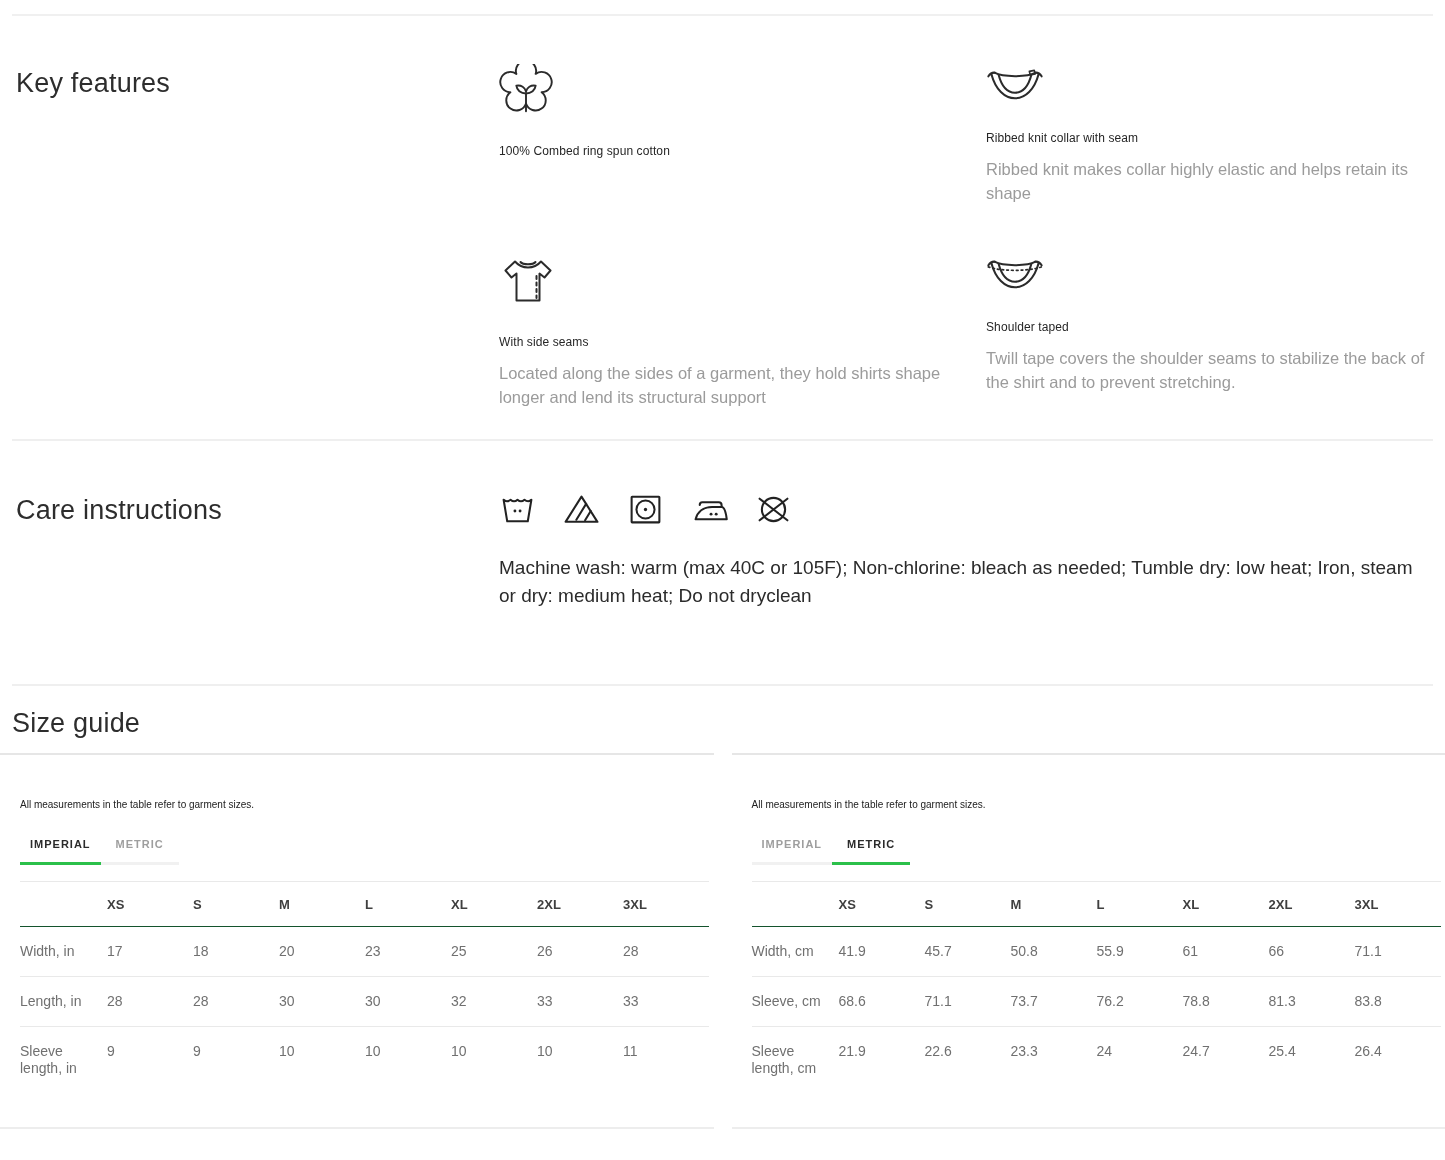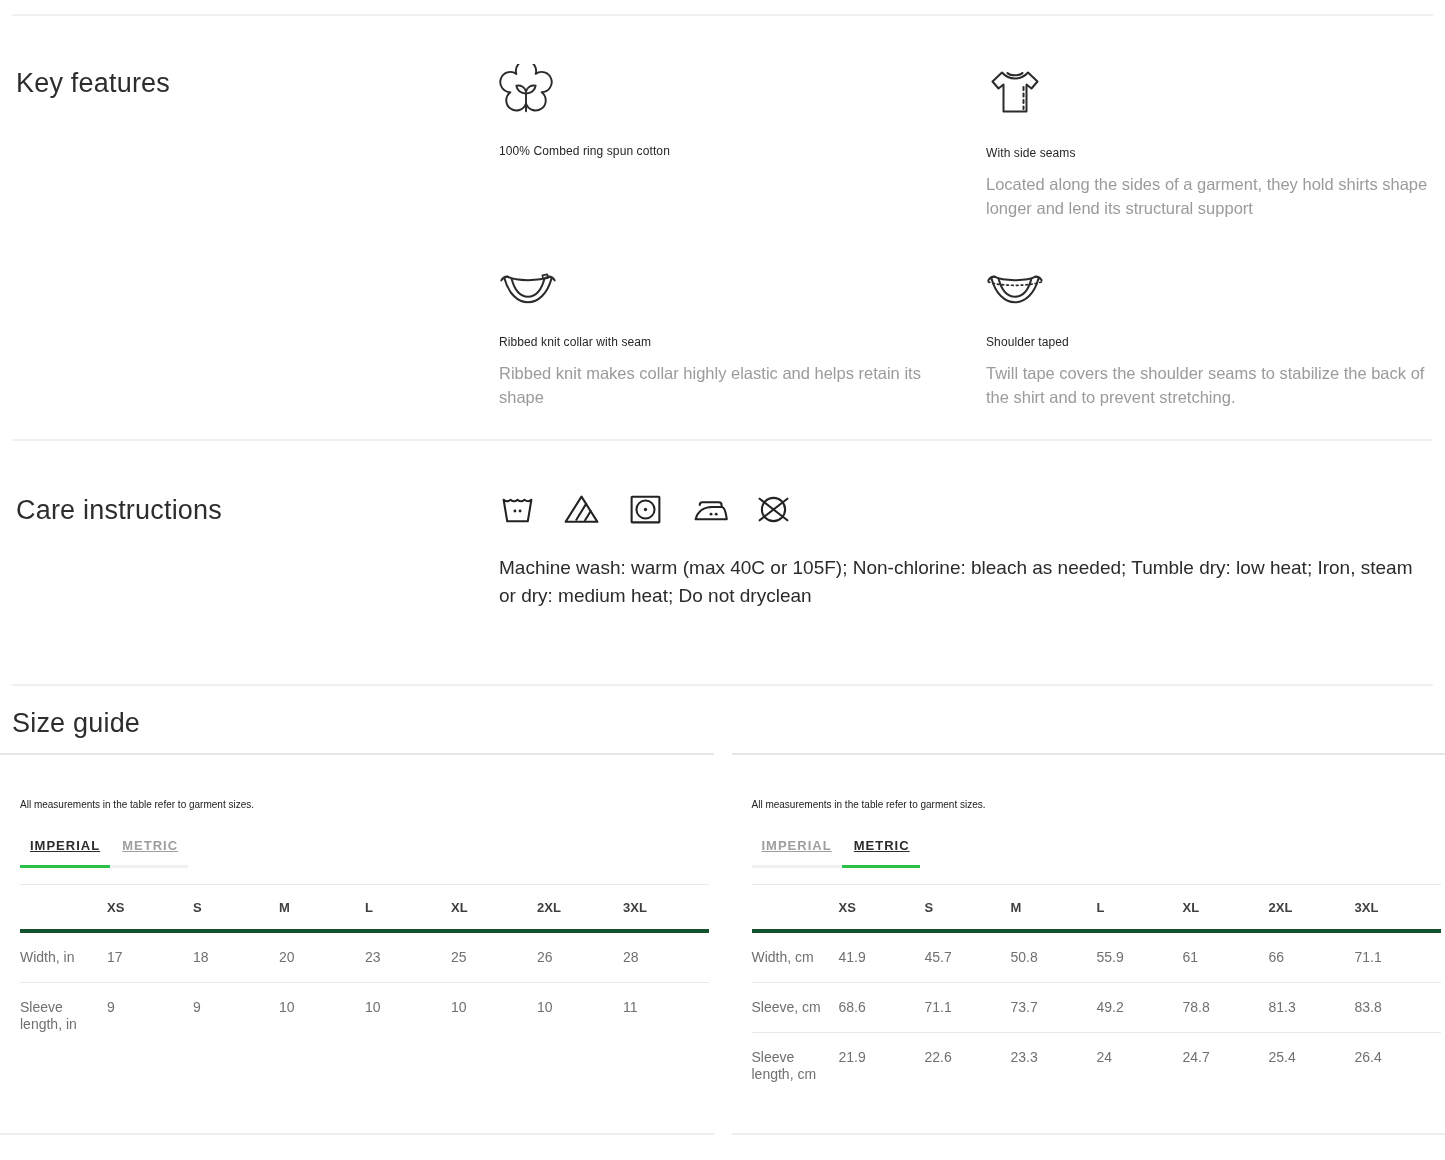--- a/index.html
+++ b/index.html
@@ -28,30 +28,30 @@
 
   
   .size-guide { padding:18px 0 0 0; }
   .size-guide h2 { margin-left:12px; }
   .cards { display:grid; grid-template-columns:1fr 1fr; gap:18px; margin-top:14px; }
   .card { border-top:2px solid #e6e6e6; border-bottom:2px solid #ededed; padding:44px 2px 34px 20px; }
   .note { font-size:10px; color:#212121; margin:0 0 24px 0; }
 
   .tabs { display:flex; }
   .tab { appearance:none; background:none; border:none; cursor:pointer;
-         font-family:inherit; font-size:13px; font-weight:700; letter-spacing:1px;
-         color:#9e9e9e; min-width:78px; padding:4px 10px 12px 10px; text-align:right;
-         border-bottom:3px solid #f1f1f1;text-decoration:underline; }
+         font-family:inherit; font-size:11px; font-weight:700; letter-spacing:1px;
+         color:#9e9e9e; min-width:78px; padding:4px 10px 12px 10px; text-align:center;
+         border-bottom:3px solid #f1f1f1; }
   .tab.active { color:#2b2b2b; border-bottom-color:var(--green, #2bc04a); }
 
   table.size-table { border-collapse:collapse; width:689px; table-layout:fixed; margin-top:16px;
                      border-top:1px solid #e9e9e9; }
   table.size-table th, table.size-table td { text-align:left; vertical-align:top; font-weight:400; }
   table.size-table thead th { font-size:13px; color:#3f3f3f; font-weight:700; padding:15px 4px 14px 0;
-                              border-bottom:4px solid #14532d; }
+                              border-bottom:1px solid #14532d; }
   table.size-table tbody th, table.size-table tbody td { font-size:14px; color:#707070;
                               line-height:17px; padding:16px 6px 16px 0; }
   table.size-table tbody tr:not(:last-child) th,
   table.size-table tbody tr:not(:last-child) td { border-bottom:1px solid #e9e9e9; }
   table.size-table col.label-col { width:87px; }
 </style>
 </head>
 <body>
 
 <div class="page">
@@ -67,40 +67,40 @@
       <div class="feature">
         <svg width="54" height="54" viewBox="0 0 56 56" fill="none" stroke="currentColor" stroke-width="2" stroke-linecap="round" stroke-linejoin="round">
           <path d="M18 10.25 A10.5 10.5 0 1 1 38 10.25 A10.5 10.5 0 1 1 44.2 29.25 A10.5 10.5 0 1 1 28 41 A10.5 10.5 0 1 1 11.8 29.25 A10.5 10.5 0 1 1 18 10.25 Z"></path>
           <path d="M28 30.5 C22.5 30.5 18.5 27 18 22.5 C23 21.5 27 24.5 28 28.5 C29 24.5 33 21.5 38 22.5 C37.5 27 33.5 30.5 28 30.5 Z"></path>
           <path d="M28 30.5 L28 49"></path>
         </svg>
         <h3>100% Combed ring spun cotton</h3>
       </div>
 
       <div class="feature">
-        <svg width="58" height="56" viewBox="0 0 56 56" fill="none" stroke="currentColor" stroke-width="2" stroke-linecap="round" stroke-linejoin="round">
-          <path d="M15 8.5 C18.5 12.5 23 14.5 28 14.5 C33 14.5 37.5 12.5 41 8.5 L50.5 17.5 L44.5 24.5 L39.5 20.5 L39.5 47.5 L16.5 47.5 L16.5 20.5 L11.5 24.5 L5.5 17.5 Z"></path>
-          <path d="M20.5 9 C23 12 33 12 35.5 9"></path>
-          <path d="M36.5 23 L36.5 45" stroke-dasharray="3 3.5"></path>
-        </svg>
-        <h3>With side seams</h3>
-        <p>Located along the sides of a garment, they hold shirts shape longer and lend its structural support</p>
-      </div>
-
-      <div class="feature">
         <svg width="58" height="41" viewBox="0 0 56 40" fill="none" stroke="currentColor" stroke-width="2" stroke-linecap="round" stroke-linejoin="round">
           <path d="M2 12 C4 9 6 8 8.5 8.5"></path>
           <path d="M47.5 8.5 C50 8 52 9 54 12"></path>
           <path d="M8 8.5 C16 13 40 13 48 8.5"></path>
           <path d="M5 10 C9 25 18 33.5 28 33.5 C38 33.5 47 25 51 10"></path>
           <path d="M12 10.5 C15 22 21 28 28 28 C35 28 41 22 44 10.5"></path>
           <path d="M42 7.2 L46.8 6.2 L47.7 9.8 L42.9 10.8 Z" stroke-width="1.6"></path>
         </svg>
         <h3>Ribbed knit collar with seam</h3>
         <p>Ribbed knit makes collar highly elastic and helps retain its shape</p>
+      </div>
+
+      <div class="feature">
+        <svg width="58" height="56" viewBox="0 0 56 56" fill="none" stroke="currentColor" stroke-width="2" stroke-linecap="round" stroke-linejoin="round">
+          <path d="M15 8.5 C18.5 12.5 23 14.5 28 14.5 C33 14.5 37.5 12.5 41 8.5 L50.5 17.5 L44.5 24.5 L39.5 20.5 L39.5 47.5 L16.5 47.5 L16.5 20.5 L11.5 24.5 L5.5 17.5 Z"></path>
+          <path d="M20.5 9 C23 12 33 12 35.5 9"></path>
+          <path d="M36.5 23 L36.5 45" stroke-dasharray="3 3.5"></path>
+        </svg>
+        <h3>With side seams</h3>
+        <p>Located along the sides of a garment, they hold shirts shape longer and lend its structural support</p>
       </div>
 
       <div class="feature">
         <svg width="58" height="41" viewBox="0 0 56 40" fill="none" stroke="currentColor" stroke-width="2" stroke-linecap="round" stroke-linejoin="round">
           <path d="M2 12 C4 9 6 8 8.5 8.5"></path>
           <path d="M47.5 8.5 C50 8 52 9 54 12"></path>
           <path d="M8 8.5 C16 13 40 13 48 8.5"></path>
           <path d="M5 10 C9 25 18 33.5 28 33.5 C38 33.5 47 25 51 10"></path>
           <path d="M12 10.5 C15 22 21 28 28 28 C35 28 41 22 44 10.5"></path>
           <path d="M2 13.5 C14 18 42 18 54 13.5" stroke-width="1.7" stroke-dasharray="1.6 3"></path>
@@ -184,20 +184,30 @@
                 <th>Width, in</th>
                 <td>17</td>
                 <td>18</td>
                 <td>20</td>
                 <td>23</td>
                 <td>25</td>
                 <td>26</td>
                 <td>28</td>
               </tr>
               <tr>
+                <th>Length, in</th>
+                <td>28</td>
+                <td>28</td>
+                <td>30</td>
+                <td>30</td>
+                <td>32</td>
+                <td>33</td>
+                <td>33</td>
+              </tr>
+              <tr>
                 <th>Sleeve length, in</th>
                 <td>9</td>
                 <td>9</td>
                 <td>10</td>
                 <td>10</td>
                 <td>10</td>
                 <td>10</td>
                 <td>11</td>
               </tr>
             </tbody>
@@ -235,21 +245,21 @@
                 <td>55.9</td>
                 <td>61</td>
                 <td>66</td>
                 <td>71.1</td>
               </tr>
               <tr>
                 <th>Sleeve, cm</th>
                 <td>68.6</td>
                 <td>71.1</td>
                 <td>73.7</td>
-                <td>49.2</td>
+                <td>76.2</td>
                 <td>78.8</td>
                 <td>81.3</td>
                 <td>83.8</td>
               </tr>
               <tr>
                 <th>Sleeve length, cm</th>
                 <td>21.9</td>
                 <td>22.6</td>
                 <td>23.3</td>
                 <td>24</td>

